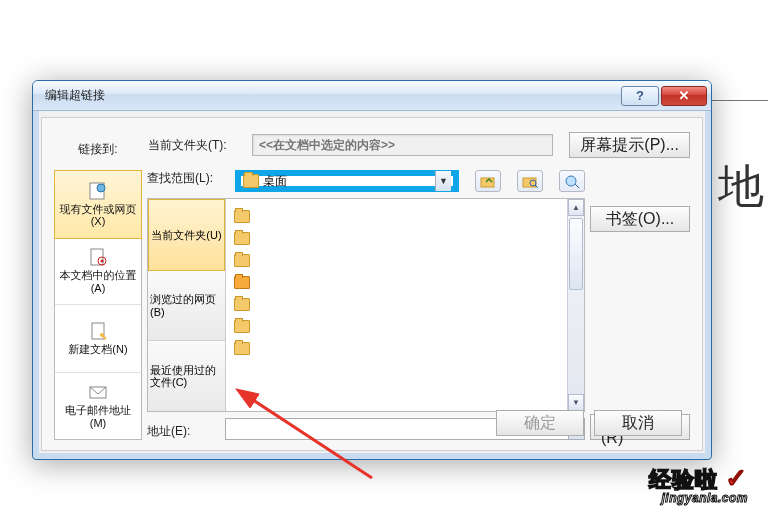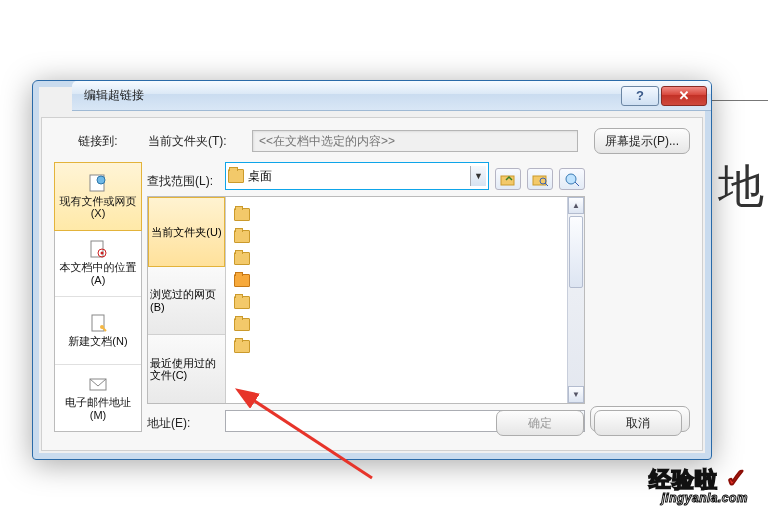--- a/index.html
+++ b/index.html
@@ -14,21 +14,21 @@
     position: absolute; left: 32px; top: 80px; width: 680px; height: 380px;
     border: 1px solid #2a6aa8; border-radius: 6px 6px 4px 4px;
     background: #f0f0f0;
     box-shadow: 0 4px 30px rgba(0,0,0,0.35), inset 0 0 0 6px #c9dbee;
   }
 
   
   .titlebar {
     height: 30px; background: linear-gradient(#f7fbff, #dbe8f6 45%, #cadcf0 46%, #d9e7f6);
     border-bottom: 1px solid #9fb9d4; border-radius: 5px 5px 0 0;
-    display: flex; align-items: center; padding: 0 4px 0 12px; margin-left: 39px;
+    display: flex; align-items: center; padding: 0 4px 0 12px;
   }
   .titlebar .title { font-size: 12px; color: #1a1a1a; flex: 1; }
   .tb-btn { width: 38px; height: 20px; margin-left: 2px; border: 1px solid #6b86a4; border-radius: 3px;
     background: linear-gradient(#f3f8ff,#cfe0f3); display:flex; align-items:center; justify-content:center;
     font-size: 13px; color:#274; }
   .tb-help { color:#3a5a8a; font-weight:bold; }
   .tb-close { width: 46px; background: linear-gradient(#f08a84,#d7453a 45%,#c33127 46%,#cf4a3d);
      border-color:#8a2b24; color:#fff; font-weight:bold; }
 
   
@@ -36,24 +36,24 @@
     border:1px solid #d0d0d0; }
 
   
   .row { display:flex; align-items:center; padding: 10px 12px 0 12px; }
   .lbl-small { font-size:12px; color:#222; }
 
   .display-text-row { gap:6px; align-items:center; }
   .display-text-row .lbl-small { width:64px; }
   .display-text-input {
     flex:1; height:22px; border:1px solid #b5b5b5; background:#f0f0f0;
-    font-size:12px; color:#888; padding:0 6px; box-shadow: inset 1px 1px 2px rgba(0,0,0,0.08);
+    font-size:12px; color:#888; padding:0 6px; box-shadow: inset 1px 1px 2px rgba(0,0,0,0.08); font-weight: bold;
   }
-  .btn { height:26px; border:1px solid #adadad; border-radius:7px;
-    background:linear-gradient(#fdfdfd,#e6e6e6); font-size:12px; color:#222;
+  .btn { height:26px; border:1px solid #adadad; border-radius:0;
+    background:linear-gradient(#fdfdfd,#e6e6e6); font-size:16px; color:#222;
     display:flex; align-items:center; justify-content:center; padding:0 10px; min-width:88px; }
   .btn.dis { color:#9a9a9a; }
   .screentip-btn { margin-left:10px; }
   .bookmark-btn { margin-left:10px; }
   .removelink-btn { margin-left:10px; }
 
   
   .body { display:flex; padding: 8px 12px 8px 12px; gap:5px; }
 
   
@@ -63,23 +63,23 @@
   .linkto .item { flex:1; border-bottom:1px solid #e0e0e0; display:flex; flex-direction:column;
     align-items:center; justify-content:center; padding:4px 2px; gap:2px; cursor:default; }
   .linkto .item:last-child { border-bottom:none; }
   .linkto .item.sel { background:linear-gradient(#fff4d6,#ffe9a8); border:1px solid #e3b33a; margin:-1px; }
   .linkto .icon { width:20px; height:20px; }
   .linkto .txt { font-size:11px; text-align:center; line-height:1.15; color:#111; }
 
   
   .mid { flex:1; display:flex; flex-direction:column; gap:6px; }
 
-  .lookin-row { display:flex; align-items:flex-end; gap:6px; }
+  .lookin-row { display:flex; align-items:flex-start; gap:16px; }
   .lookin-row .lbl-small { width:72px; }
-  .combo { flex:1; height:28px; border:1px solid #0ea5e9; background:#fff; display:flex; align-items:center;
+  .combo { flex:1; height:22px; border:6px solid #0ea5e9; background:#fff; display:flex; align-items:center;
      padding:0 2px; }
   .combo .folder-ic { width:16px; height:14px; background:#f3c96a; border:1px solid #cb9a2b; margin-right:4px; border-radius:1px; position:relative; }
   .combo .folder-ic::before { content:""; position:absolute; top:-3px; left:0; width:7px; height:3px; background:#f3c96a; border:1px solid #cb9a2b; border-bottom:none; }
   .combo .txt { font-size:12px; flex:1; }
   .combo .dd { width:16px; height:20px; border-left:1px solid #abadb3;
      background:linear-gradient(#f5f8fc,#d7e3f1); display:flex; align-items:center; justify-content:center;
      font-size:9px; color:#333; }
   .ic-btn { width:26px; height:22px; border:1px solid #b5b5c4; border-radius:3px;
      background:linear-gradient(#f8faff,#e3ebf6); display:flex; align-items:center; justify-content:center; }
 
@@ -146,21 +146,21 @@
       <span>?</span>
     </div>
     <div class="tb-btn tb-close">
       <span>✕</span>
     </div>
   </div>
 
   <div class="inner">
 
     <div class="row display-text-row">
-      <div class="linkto-wrap" style="margin-top:4px">
+      <div class="linkto-wrap" style="margin-top:13px">
         <div class="linkto-label">链接到:</div>
       </div>
       <span class="lbl-small" style="width:98px">当前文件夹(T):</span>
       <input class="display-text-input" disabled="" placeholder="&lt;&lt;在文档中选定的内容&gt;&gt;" style="">
       <div class="btn screentip-btn">
         <span>屏幕提示(P)...</span>
       </div>
     </div>
 
     <div class="body">
@@ -292,20 +292,23 @@
           <span class="lbl-small">地址(E):</span>
           <div class="addr-combo">
             <input value="" style="">
             <span class="dd">▼</span>
           </div>
         </div>
       </div>
 
       <div class="rcol">
         <div style="height:28px"></div>
+        <div class="btn bookmark-btn" style="margin-left:0">
+          <span>书签(O)...</span>
+        </div>
         <div class="spacer"></div>
         <div class="btn removelink-btn" style="margin-left:0">
           <span>删除链接(R)</span>
         </div>
       </div>
     </div>
 
     <div class="footer">
       <div class="btn dis">
         <span>确定</span>

